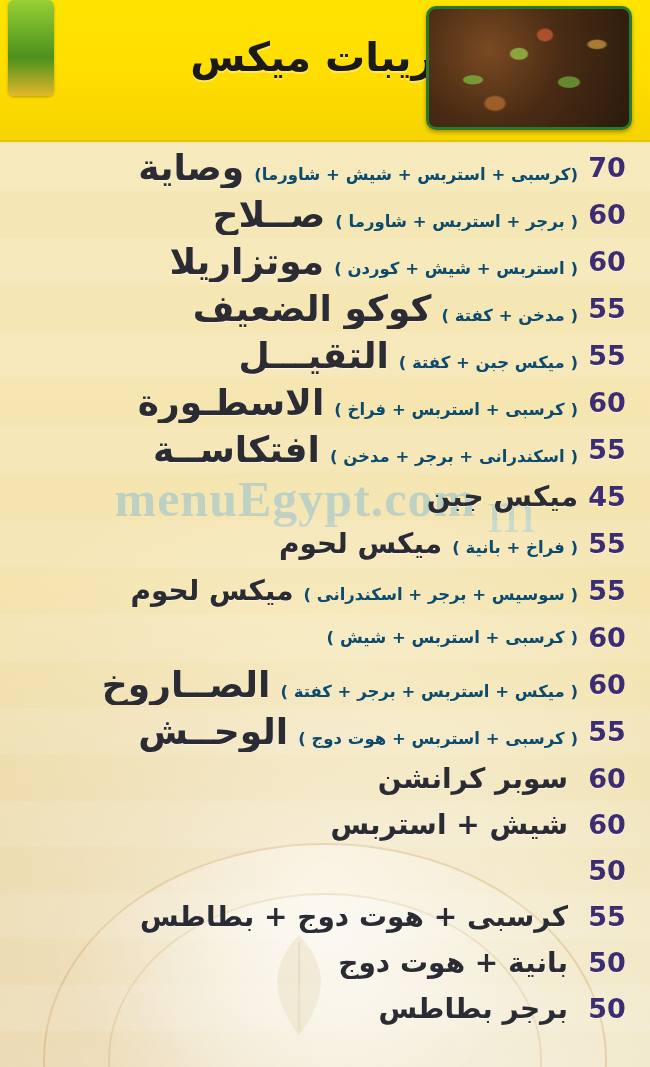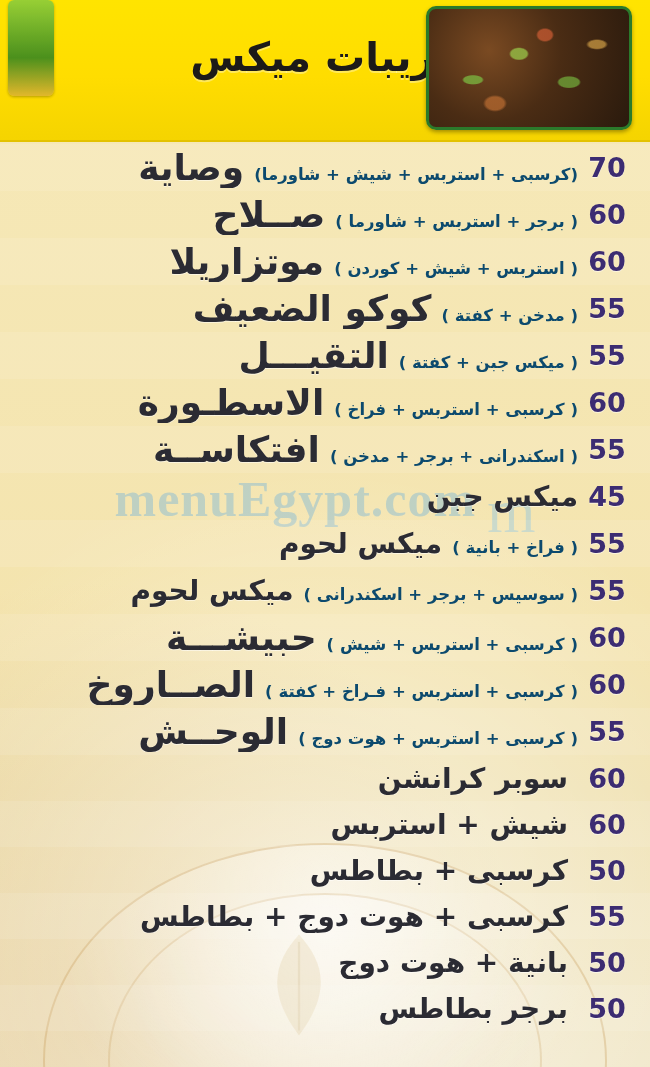--- a/index.html
+++ b/index.html
@@ -296,28 +296,27 @@
       <div class="names">
         <span class="desc">( سوسيس + برجر + اسكندرانى )</span>
         <span class="name big">ميكس لحوم</span>
       </div>
     </div>
 
     <div class="row">
       <div class="price">60</div>
       <div class="names">
         <span class="desc">( كرسبى + استربس + شيش )</span>
-        <span class="name">حبيشـــة</span>
-      </div>
-    </div>
-
-    <div class="row">
-      <div class="price">60</div>
-      <div class="names">
-        <span class="desc">( كرسبى + استربس + فـراخ + كفتة )</span>
+      </div>
+    </div>
+
+    <div class="row">
+      <div class="price">60</div>
+      <div class="names">
+        <span class="desc">( ميكس + استربس + برجر + كفتة )</span>
         <span class="name">الصــاروخ</span>
       </div>
     </div>
 
     <div class="row">
       <div class="price">55</div>
       <div class="names">
         <span class="desc">( كرسبى + استربس + هوت دوج )</span>
         <span class="name">الوحــش</span>
       </div>
@@ -334,24 +333,20 @@
     <div class="row compact">
       <div class="price">60</div>
       <div class="names">
         <span class="desc"></span>
         <span class="name big">شيش + استربس</span>
       </div>
     </div>
 
     <div class="row compact">
       <div class="price">50</div>
-      <div class="names">
-        <span class="desc"></span>
-        <span class="name big">كرسبى + بطاطس</span>
-      </div>
     </div>
 
     <div class="row compact">
       <div class="price">55</div>
       <div class="names">
         <span class="desc"></span>
         <span class="name big">كرسبى + هوت دوج + بطاطس</span>
       </div>
     </div>
 

